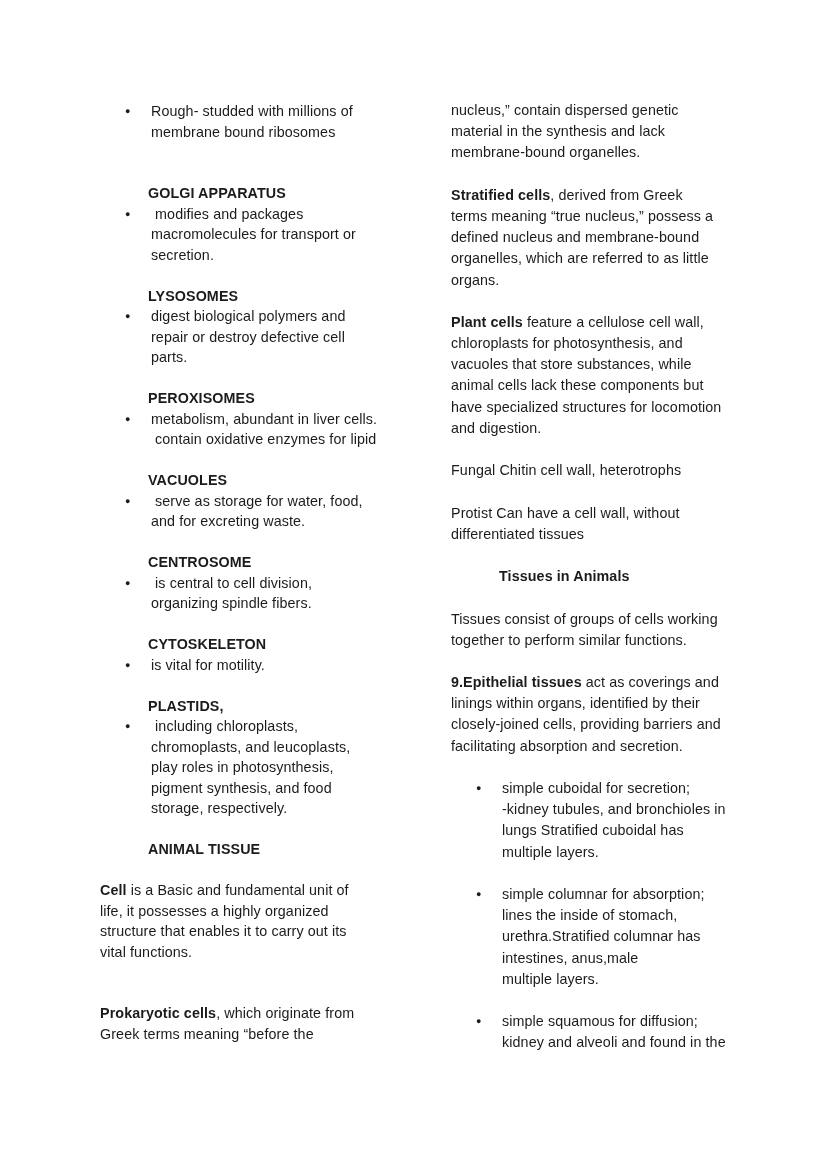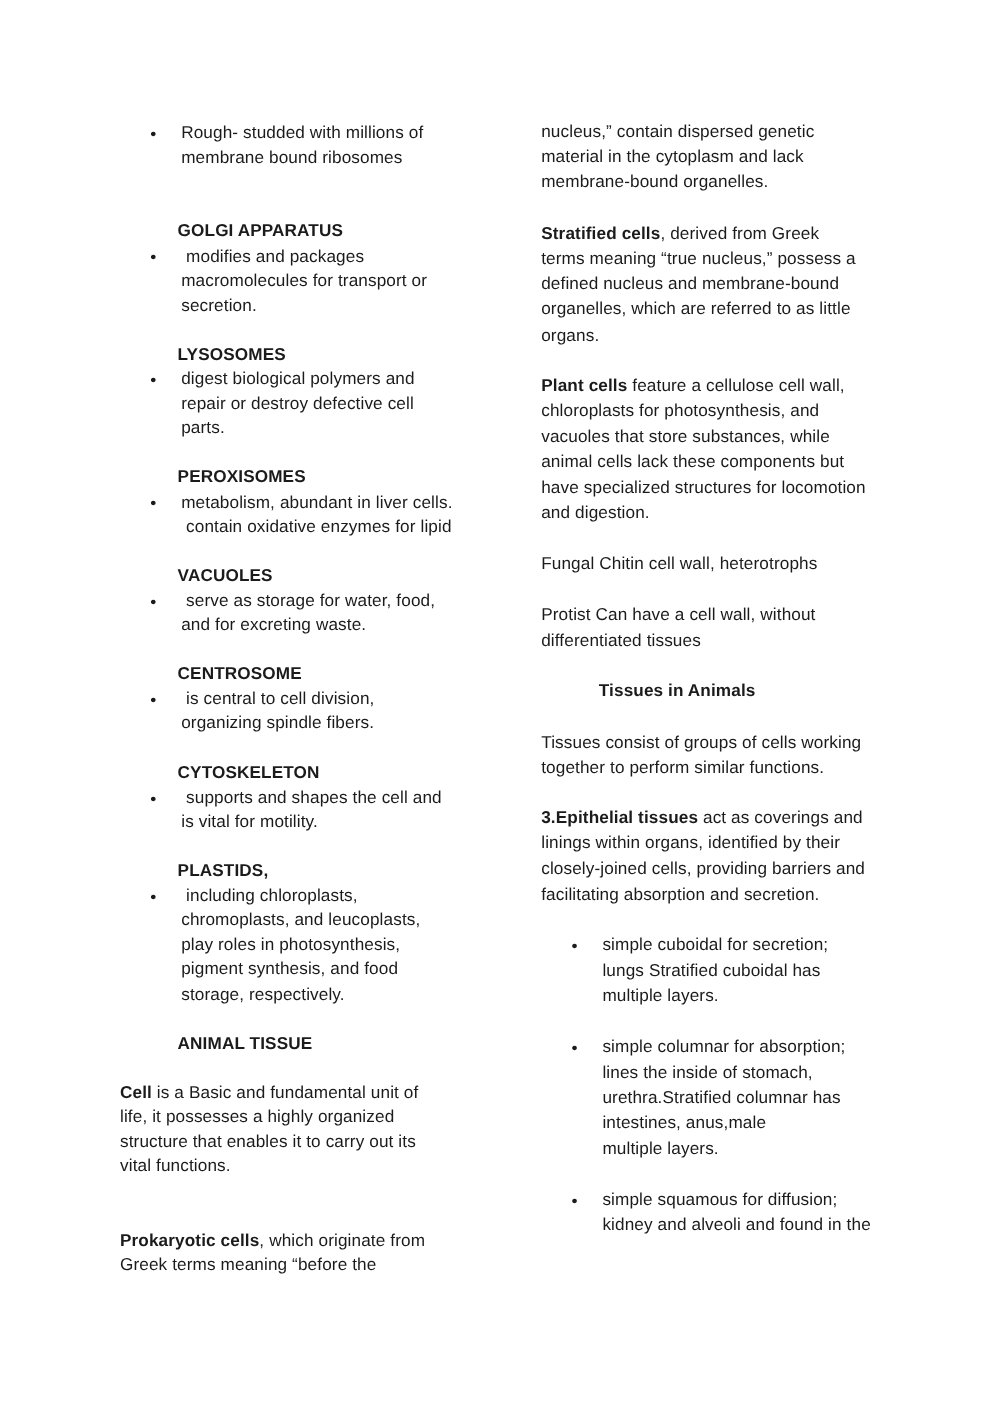--- a/index.html
+++ b/index.html
@@ -124,21 +124,20 @@
         <div class="bullet-lines">
           <div class="line"> is central to cell division,</div>
           <div class="line">organizing spindle fibers.</div>
         </div>
       </div>
       <div class="blank"></div>
       <div class="line heading">CYTOSKELETON</div>
       <div class="bullet">
         <span class="marker">●</span>
         <div class="bullet-lines">
-          <div class="line"> supports and shapes the cell and</div>
           <div class="line">is vital for motility.</div>
         </div>
       </div>
       <div class="blank"></div>
       <div class="line heading">PLASTIDS,</div>
       <div class="bullet">
         <span class="marker">●</span>
         <div class="bullet-lines">
           <div class="line"> including chloroplasts,</div>
           <div class="line">chromoplasts, and leucoplasts,</div>
@@ -159,21 +158,21 @@
       <div class="blank"></div>
       <div class="blank"></div>
       <div>
         <div class="line"><span class="bold">Prokaryotic cells</span><span>, which originate from</span></div>
         <div class="line">Greek terms meaning “before the</div>
       </div>
     </div>
   <div class="col" id="right-col">
       <div>
         <div class="line">nucleus,” contain dispersed genetic</div>
-        <div class="line">material in the cytoplasm and lack</div>
+        <div class="line">material in the synthesis and lack</div>
         <div class="line">membrane-bound organelles.</div>
       </div>
       <div class="blank"></div>
       <div>
         <div class="line"><span class="bold">Stratified cells</span><span>, derived from Greek</span></div>
         <div class="line">terms meaning “true nucleus,” possess a</div>
         <div class="line">defined nucleus and membrane-bound</div>
         <div class="line">organelles, which are referred to as little</div>
         <div class="line">organs.</div>
       </div>
@@ -197,30 +196,31 @@
       </div>
       <div class="blank"></div>
       <div class="line heading">Tissues in Animals</div>
       <div class="blank"></div>
       <div>
         <div class="line">Tissues consist of groups of cells working</div>
         <div class="line">together to perform similar functions.</div>
       </div>
       <div class="blank"></div>
       <div>
-        <div class="line"><span class="bold">3.Epithelial tissues</span><span> act as coverings and</span></div>
+        <div class="line"><span class="bold">9.Epithelial tissues</span><span> act as coverings and</span></div>
         <div class="line">linings within organs, identified by their</div>
         <div class="line">closely-joined cells, providing barriers and</div>
         <div class="line">facilitating absorption and secretion.</div>
       </div>
       <div class="blank"></div>
       <div class="bullet">
         <span class="marker">●</span>
         <div class="bullet-lines">
           <div class="line">simple cuboidal for secretion;</div>
+          <div class="line">-kidney tubules, and bronchioles in</div>
           <div class="line">lungs Stratified cuboidal has</div>
           <div class="line">multiple layers.</div>
         </div>
       </div>
       <div class="blank"></div>
       <div class="bullet">
         <span class="marker">●</span>
         <div class="bullet-lines">
           <div class="line">simple columnar for absorption;</div>
           <div class="line">lines the inside of stomach,</div>

